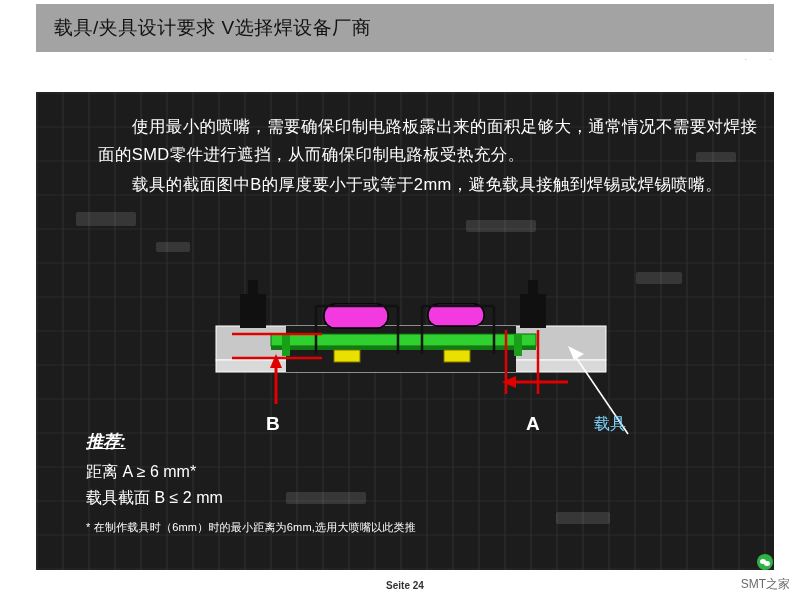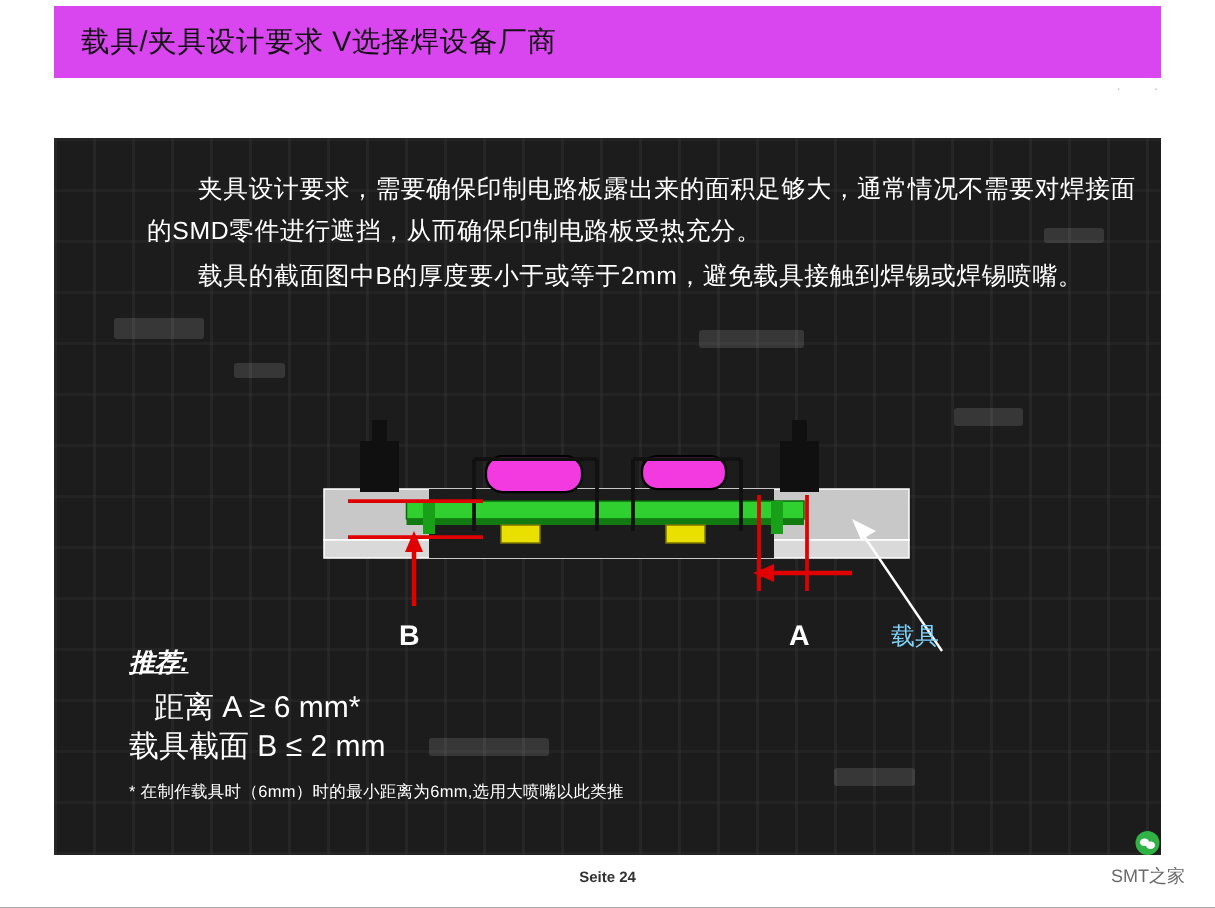--- a/index.html
+++ b/index.html
@@ -21,21 +21,21 @@
     height: 605px;
     background: #ffffff;
   }
   
   .header {
     position: absolute;
     left: 36px;
     top: 4px;
     width: 738px;
     height: 48px;
-    background: #d946ef;
+    background: #a3a3a3;
     display: flex;
     align-items: center;
   }
   .header-title {
     margin-left: 18px;
     font-size: 19px;
     color: #111111;
     letter-spacing: 0.5px;
     white-space: nowrap;
   }
@@ -126,23 +126,22 @@
     color: #ffffff;
   }
   .reco-title {
     font-size: 17px;
     font-weight: bold;
     text-decoration: underline;
     margin-bottom: 6px;
     font-style: italic;
   }
   .reco-line {
-    font-size: 20px;
+    font-size: 16px;
     line-height: 26px;
-    text-align: center;
   }
   .footnote {
     position: absolute;
     left: 50px;
     top: 428px;
     color: #ffffff;
     font-size: 11px;
     letter-spacing: 0.2px;
   }
   
@@ -205,21 +204,21 @@
   <div class="body-area">
     <div class="pcb-texture"></div>
     <div class="pcb-blob" style="left:40px;top:120px;width:60px;height:14px;"></div>
     <div class="pcb-blob" style="left:120px;top:150px;width:34px;height:10px;"></div>
     <div class="pcb-blob" style="left:430px;top:128px;width:70px;height:12px;"></div>
     <div class="pcb-blob" style="left:600px;top:180px;width:46px;height:12px;"></div>
     <div class="pcb-blob" style="left:250px;top:400px;width:80px;height:12px;"></div>
     <div class="pcb-blob" style="left:520px;top:420px;width:54px;height:12px;"></div>
     <div class="pcb-blob" style="left:660px;top:60px;width:40px;height:10px;"></div>
 
-    <div class="para para-1">夹具设计要求，需要确保印制电路板露出来的面积足够大，通常情况不需要对焊接面的SMD零件进行遮挡，从而确保印制电路板受热充分。</div>
+    <div class="para para-1">使用最小的喷嘴，需要确保印制电路板露出来的面积足够大，通常情况不需要对焊接面的SMD零件进行遮挡，从而确保印制电路板受热充分。</div>
     <div class="para para-2">载具的截面图中B的厚度要小于或等于2mm，避免载具接触到焊锡或焊锡喷嘴。</div>
 
     <div class="diagram">
       <svg width="470" height="260" viewBox="0 0 470 260" xmlns="http://www.w3.org/2000/svg">
 
         <rect x="40" y="84" width="390" height="34" fill="#c8c8c8" stroke="#ffffff" stroke-width="1"></rect>
         <rect x="40" y="118" width="390" height="12" fill="#d9d9d9" stroke="#ffffff" stroke-width="1"></rect>
 
         <rect x="110" y="84" width="230" height="46" fill="#1c1c1c"></rect>
 

